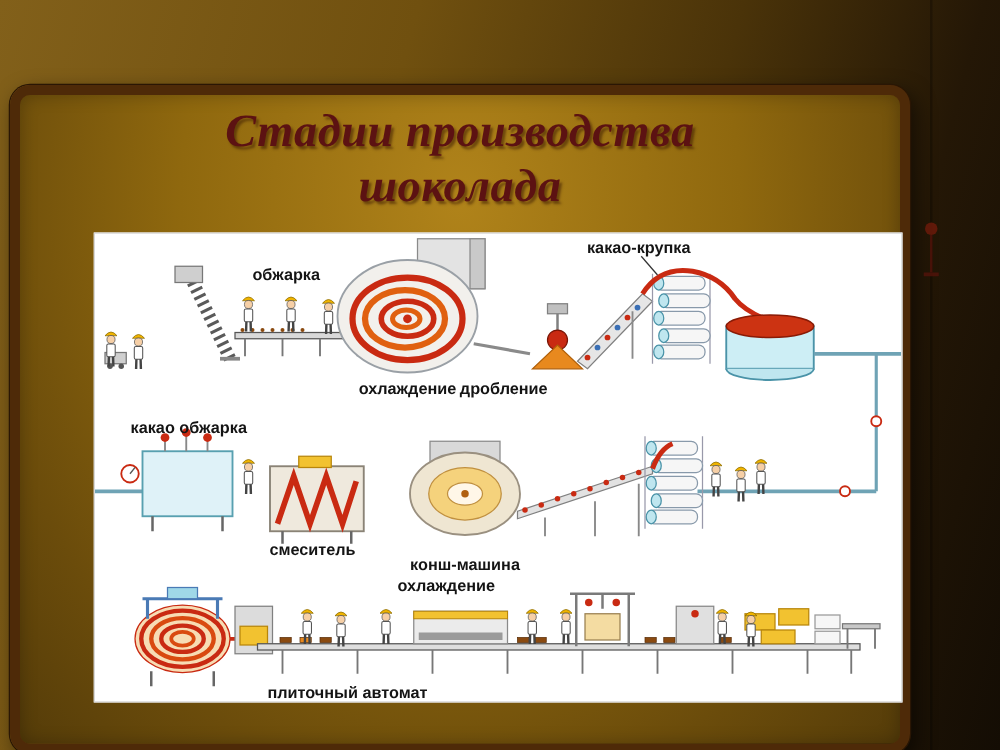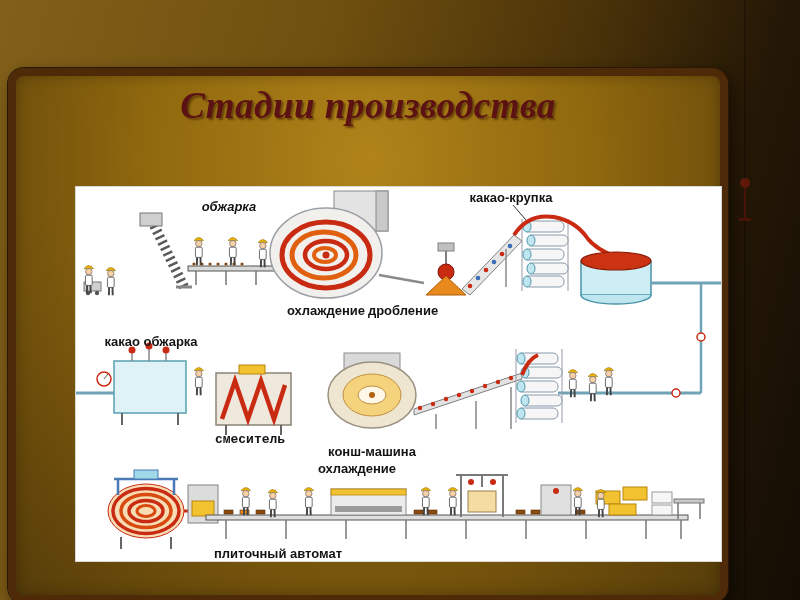--- a/index.html
+++ b/index.html
@@ -56,20 +56,21 @@
 </style>
 </head>
 <body>
 
 <div class="page">
 
   <div class="slide">
 
     <div class="title-block">
       <div>Стадии производства</div>
+      <div>шоколада</div>
     </div>
 
     <div class="panel">
 
       <svg width="645" height="374" viewBox="0 0 645 374" xmlns="http://www.w3.org/2000/svg">
         <defs>
           <g id="wkr">
             <path d="M0,3 Q4,-2 8,3 Z" fill="#f0b400" stroke="#8a6a00" stroke-width="0.5"></path>
             <circle cx="4" cy="5.5" r="2.7" fill="#f6cfa6" stroke="#555" stroke-width="0.5"></circle>
             <rect x="1.2" y="8.5" width="5.6" height="8.5" rx="1" fill="#ffffff" stroke="#555" stroke-width="0.7"></rect>
@@ -314,26 +315,26 @@
           <use href="#wkr" transform="translate(165,300) scale(1.2)"></use>
           <use href="#wkr" transform="translate(192,302) scale(1.2)"></use>
           <use href="#wkr" transform="translate(228,300) scale(1.2)"></use>
           <use href="#wkr" transform="translate(345,300) scale(1.2)"></use>
           <use href="#wkr" transform="translate(372,300) scale(1.2)"></use>
           <use href="#wkr" transform="translate(497,300) scale(1.2)"></use>
           <use href="#wkr" transform="translate(520,302) scale(1.2)"></use>
         </g>
       </svg>
 
-      <div class="dlabel" style="left:153px; top:12px;font-style:italic;">обжарка</div>
+      <div class="dlabel" style="left:153px; top:25px;">обжарка</div>
       <div class="dlabel" style="left:435px; top:3px;">какао-крупка</div>
       <div class="dlabel" style="left:250px; top:116px;">охлаждение</div>
       <div class="dlabel" style="left:327px; top:116px;text-align:right;">дробление</div>
       <div class="dlabel" style="left:75px;  top:147px;">какао обжарка</div>
-      <div class="dlabel" style="left:174px; top:245px;font-family:Liberation Mono, monospace;">смеситель</div>
+      <div class="dlabel" style="left:174px; top:245px;">смеситель</div>
       <div class="dlabel" style="left:296px; top:257px;">конш-машина</div>
       <div class="dlabel" style="left:281px; top:274px;">охлаждение</div>
       <div class="dlabel" style="left:182px; top:359px;padding-left:40px;">плиточный автомат</div>
     </div>
   </div>
 
   <div class="margin-line"></div>
   <div class="ornament">
     <div class="bulb"></div>
     <div class="stem"></div>

